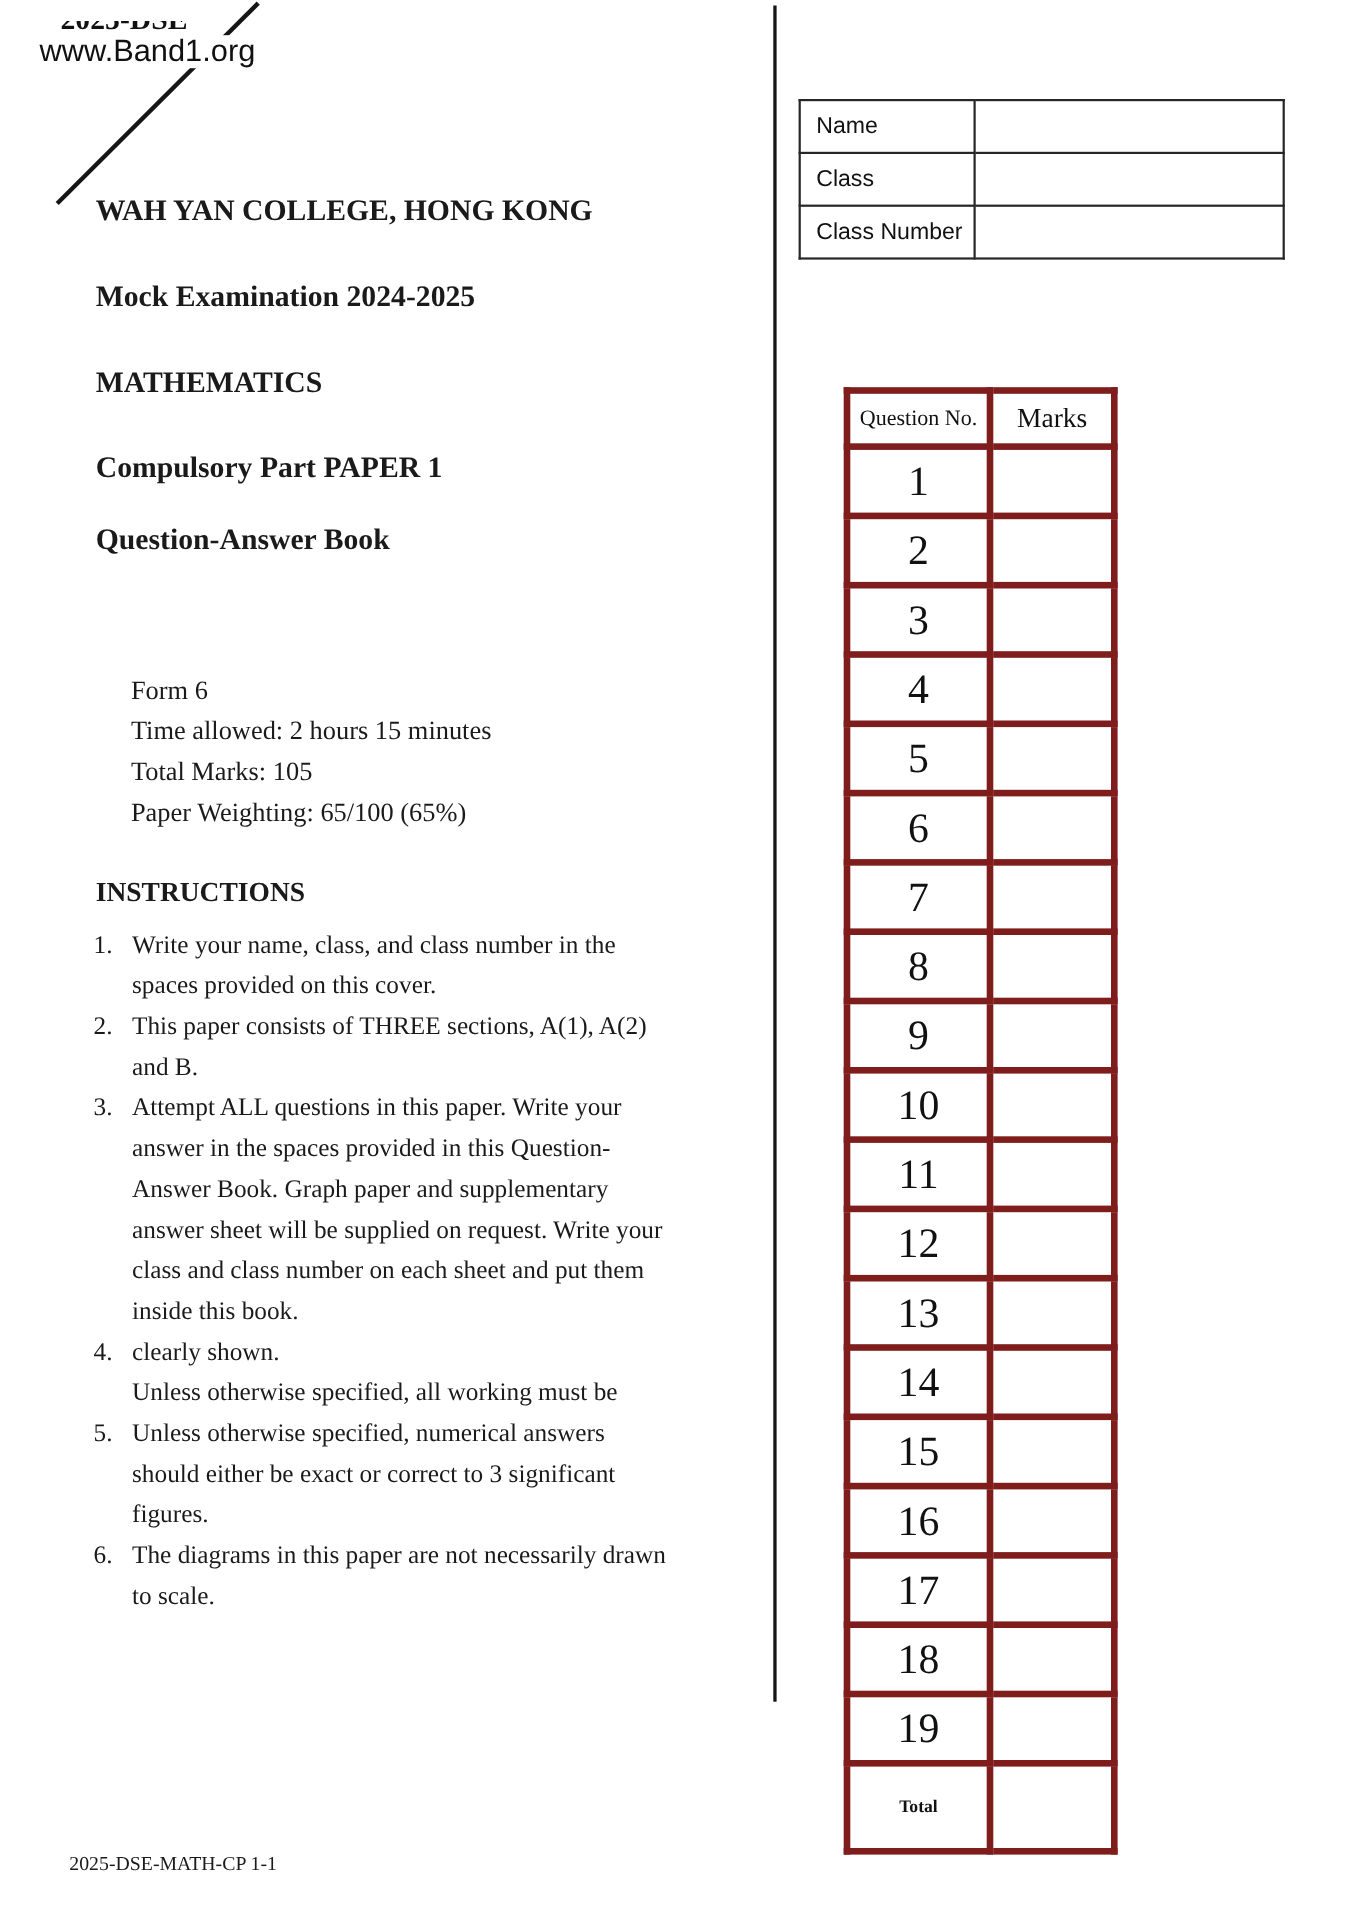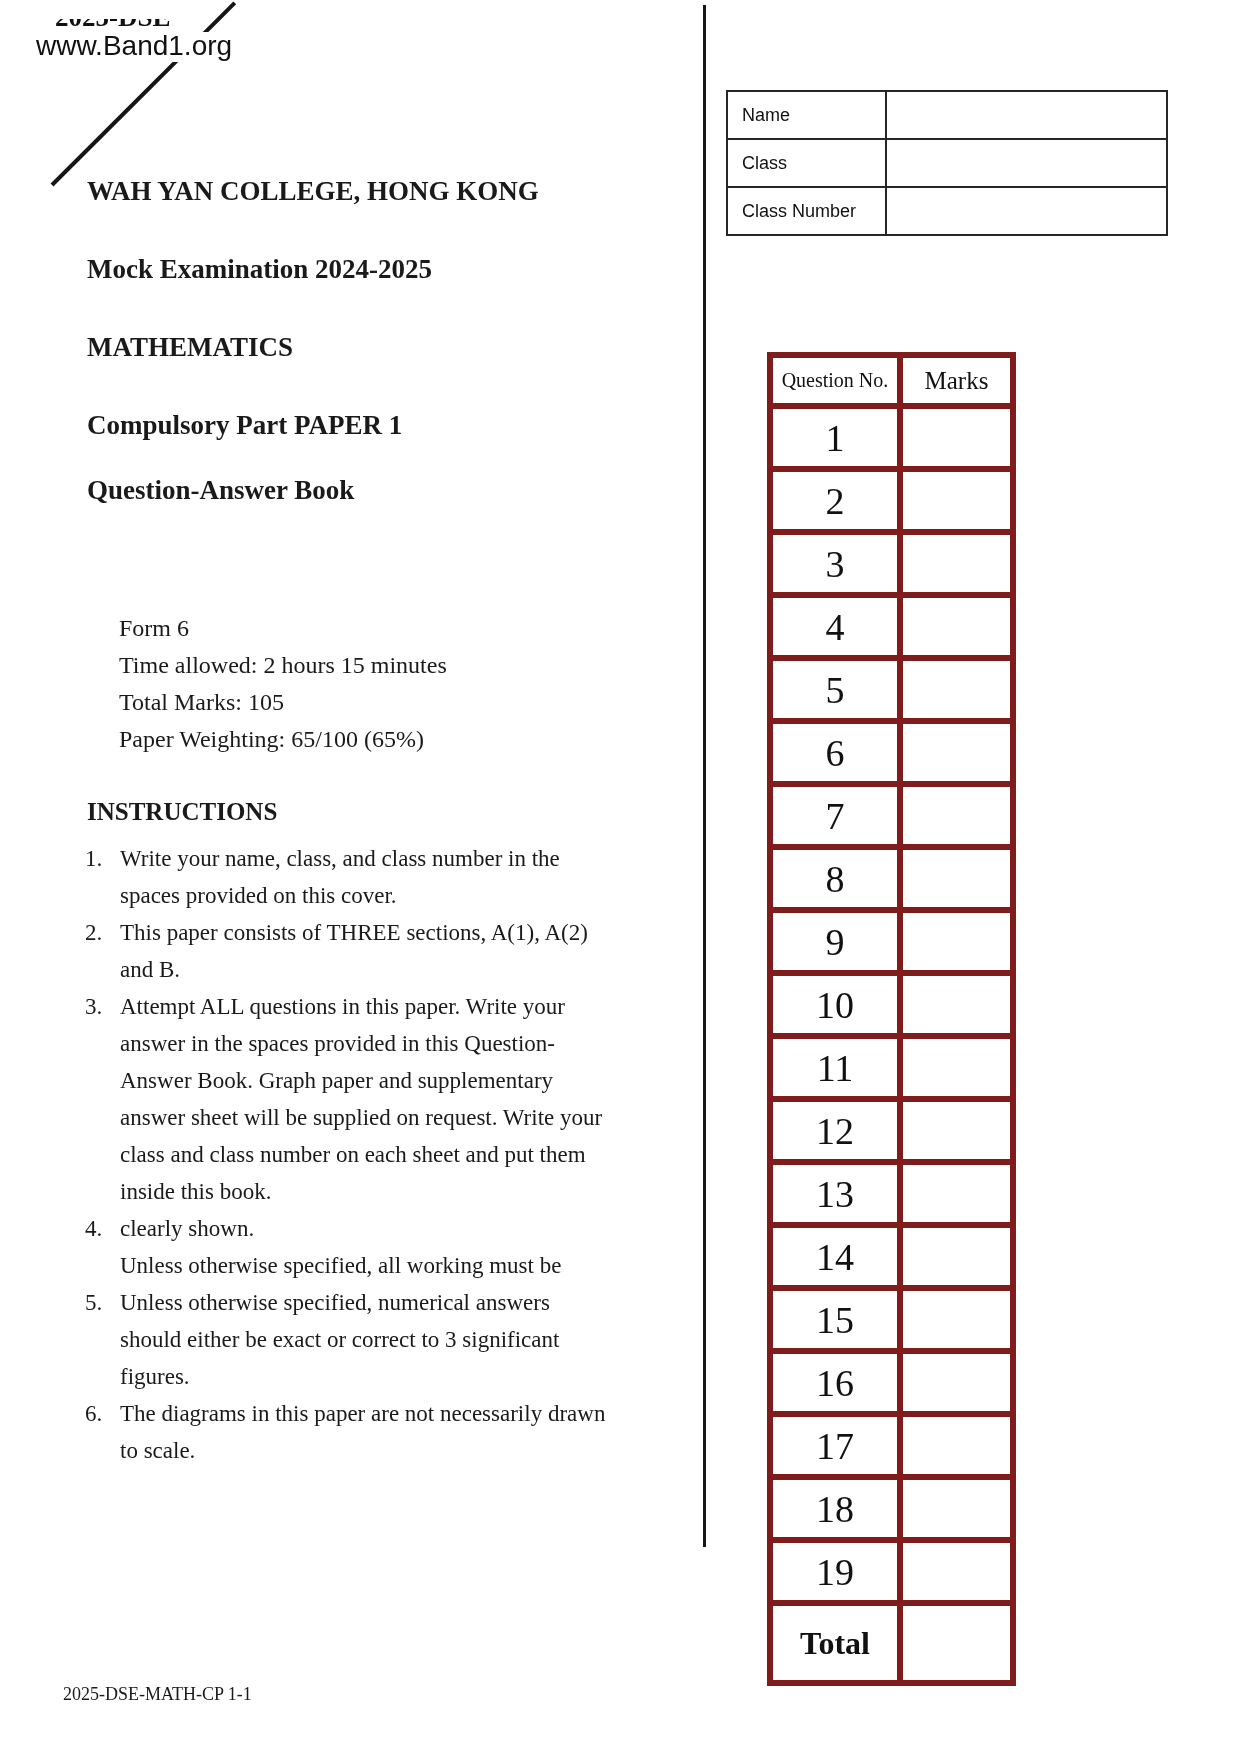--- a/index.html
+++ b/index.html
@@ -23,21 +23,21 @@
   .wm-box{position:absolute;left:29px;top:32px;width:216px;height:30px;background:#fff;z-index:3;}
   .wm-text{
     position:absolute;left:36px;top:30px;z-index:4;
     font-family:"Liberation Sans",sans-serif;font-size:28px;color:#111;white-space:nowrap;
   }
   
   .vline{position:absolute;left:703px;top:5px;width:3px;height:1542px;background:#161616;}
   
   .name-table{
     position:absolute;left:726px;top:90px;border-collapse:collapse;table-layout:fixed;
-    font-family:"Liberation Sans",sans-serif;font-size:18px;color:#111;
+    font-family:"Liberation Sans",sans-serif;font-size:21px;color:#111;
   }
   .name-table td{border:2px solid #262626;height:46px;padding:0 0 0 14px;background:#fff;}
   
   .title{position:absolute;left:87px;font-weight:bold;font-size:27px;white-space:nowrap;}
   .t1{top:176px}.t2{top:254px}.t3{top:332px}.t4{top:410px}.t5{top:475px}
   
   .exam-info{position:absolute;left:87px;top:610px;font-size:24px;line-height:37px;}
   .exam-info div{white-space:nowrap;margin-left:32px;}
   
   .ins-head{position:absolute;left:87px;top:798px;font-size:25px;font-weight:bold;}
@@ -49,21 +49,21 @@
   .marks-table{
     position:absolute;left:767px;top:352px;border-collapse:collapse;table-layout:fixed;
     text-align:center;color:#111;
   }
   .marks-table th,.marks-table td{border:6px solid #7f1d1d;padding:0;background:#fff;}
   .marks-table th{font-weight:normal;height:45px;}
   .th-qno{font-size:20px;}
   .th-marks{font-size:25px;}
   .qnum{font-size:38px;line-height:1;height:57px;}
   .total-row td{height:74px;}
-  .total-lbl{font-size:32px;font-weight:bold;}
+  .total-lbl{font-size:16px;font-weight:bold;}
   
   .footer{position:absolute;left:63px;top:1684px;font-size:18px;white-space:nowrap;}
 </style>
 </head>
 <body>
 
 <div class="page">
 
   <div class="slash"></div>
 

